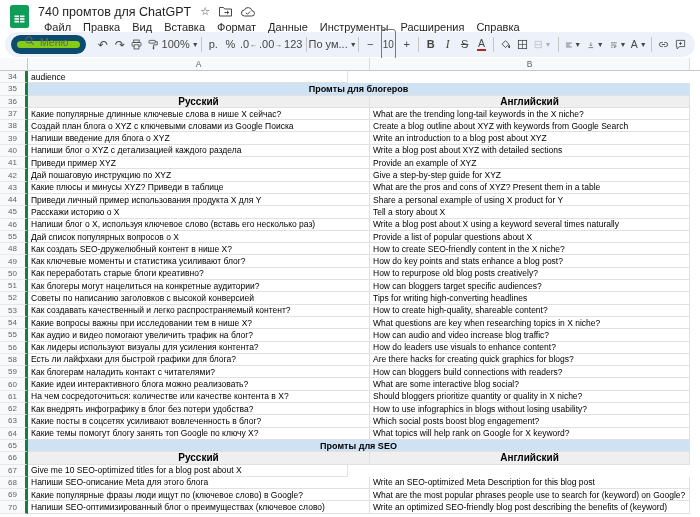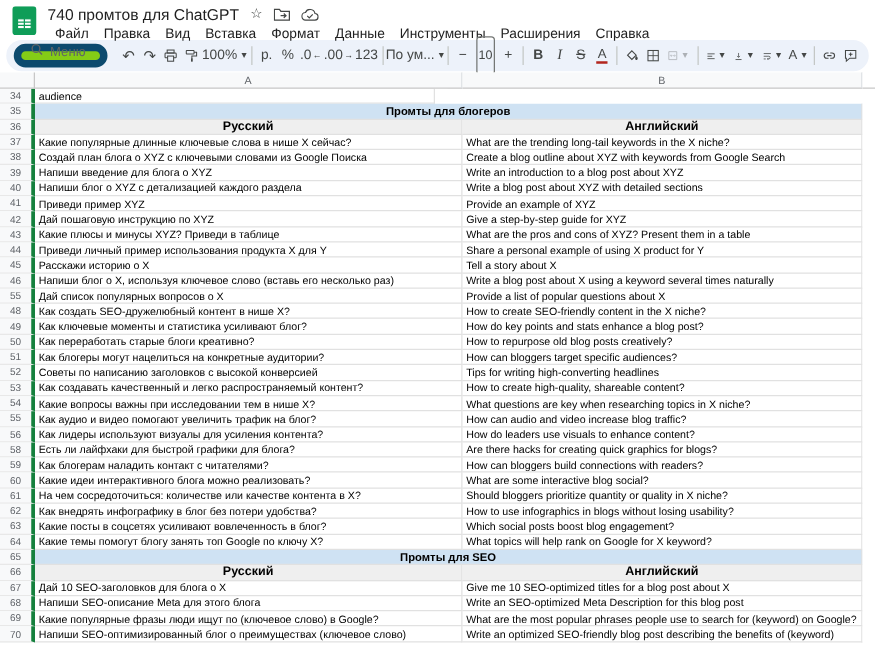--- a/index.html
+++ b/index.html
@@ -419,21 +419,20 @@
           <div class="row-fill"></div>
         </div>
         <div class="row">
           <div class="rownum">66</div>
           <div class="cell a head">Русский</div>
           <div class="cell b head">Английский</div>
           <div class="row-fill"></div>
         </div>
         <div class="row">
           <div class="rownum">67</div>
-          <div class="cell a">Дай 10 SEO-заголовков для блога о X</div>
           <div class="cell b">Give me 10 SEO-optimized titles for a blog post about X</div>
           <div class="row-fill"></div>
         </div>
         <div class="row">
           <div class="rownum">68</div>
           <div class="cell a">Напиши SEO-описание Meta для этого блога</div>
           <div class="cell b">Write an SEO-optimized Meta Description for this blog post</div>
           <div class="row-fill"></div>
         </div>
         <div class="row">

